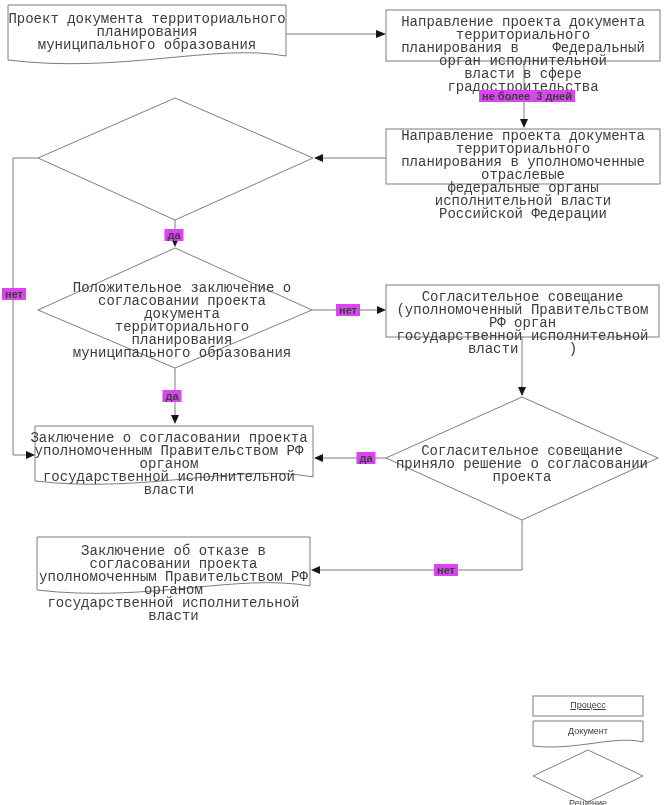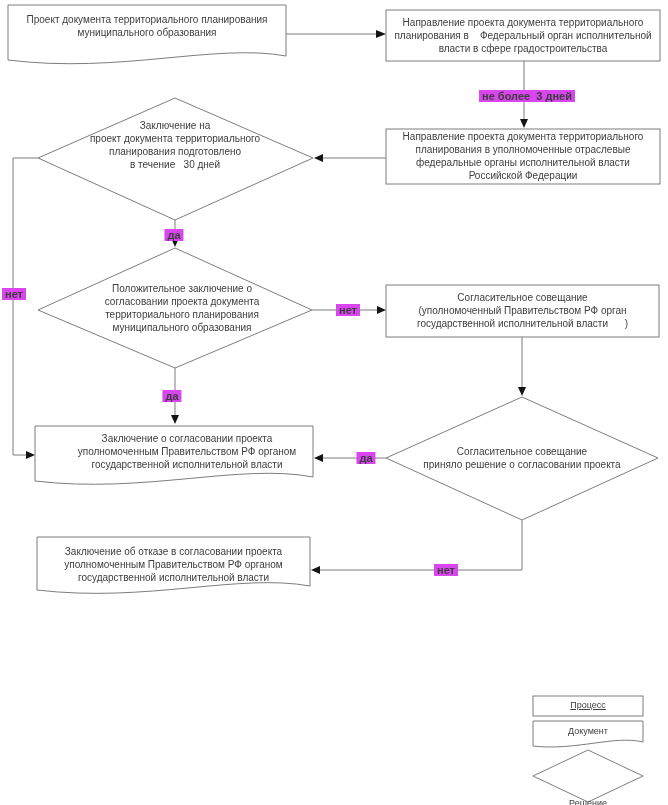--- a/index.html
+++ b/index.html
@@ -2,22 +2,22 @@
 <html><head>
 <meta charset="utf-8">
 <style>
   html,body{margin:0;padding:0;background:#ffffff;}
   #canvas{
     position:relative;width:668px;height:805px;background:#ffffff;
     font-family:"Liberation Sans",sans-serif;overflow:hidden;
   }
   #shapes{position:absolute;left:0;top:0;}
   .nlabel{
-    position:absolute;text-align:center;font-size:10px;line-height:13px;
-    color:#3d3d3d;white-space:pre-wrap;
+    position:absolute;text-align:center;font-size:14px;line-height:13px;
+    color:#3d3d3d;white-space:pre-wrap;font-family:Liberation Mono, monospace;
   }
   .elabel{
     position:absolute;transform:translate(-50%,-50%);background:#d946ef;
     padding:0 3px;font-size:11px;color:#3d3d3d;white-space:pre;font-weight:bold;
   }
   .llabel{
     position:absolute;text-align:center;font-size:9px;line-height:13px;
     color:#3d3d3d;white-space:pre-wrap;
   }
 </style>
@@ -76,38 +76,34 @@
 
   <div class="nlabel" style="left:386px;top:16px;width:274px;">Направление проекта документа территориального
 планирования в    Федеральный орган исполнительной
 власти в сфере градостроительства</div>
 
   <div class="nlabel" style="left:386px;top:130px;width:274px;">Направление проекта документа территориального
 планирования в уполномоченные отраслевые
 федеральные органы исполнительной власти
 Российской Федерации</div>
 
-  <div class="nlabel" style="left:55px;top:119px;width:240px;">Заключение на
-проект документа территориального
-планирования подготовлено
-в течение   30 дней</div>
 
   <div class="nlabel" style="left:62px;top:282px;width:240px;">Положительное заключение о
 согласовании проекта документа
 территориального планирования
 муниципального образования</div>
 
   <div class="nlabel" style="left:386px;top:291px;width:273px;">Согласительное совещание
 (уполномоченный Правительством РФ орган
 государственной исполнительной власти      )</div>
 
   <div class="nlabel" style="left:392px;top:445px;width:260px;">Согласительное совещание
 приняло решение о согласовании проекта</div>
 
-  <div class="nlabel" style="left:48px;top:432px;width:278px;">Заключение о согласовании проекта
+  <div class="nlabel" style="left:30px;top:432px;width:278px;">Заключение о согласовании проекта
 уполномоченным Правительством РФ органом
 государственной исполнительной власти</div>
 
   <div class="nlabel" style="left:37px;top:545px;width:273px;text-align:center;">Заключение об отказе в согласовании проекта
 уполномоченным Правительством РФ органом
 государственной исполнительной власти</div>
 
   <div class="elabel" style="left:527px;top:96px;">не более  3 дней</div>
 
   <div class="elabel" style="left:174px;top:235px;">да</div>

